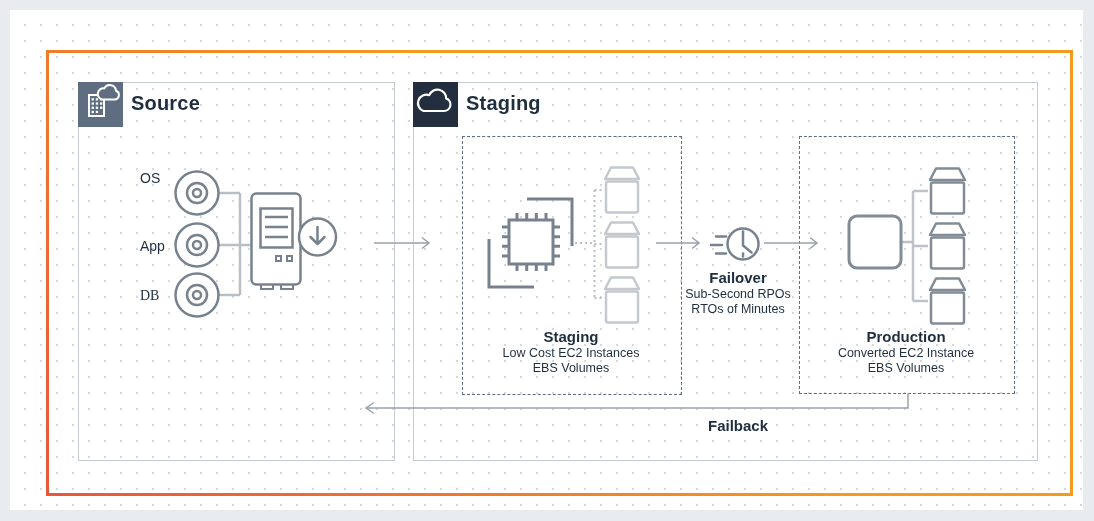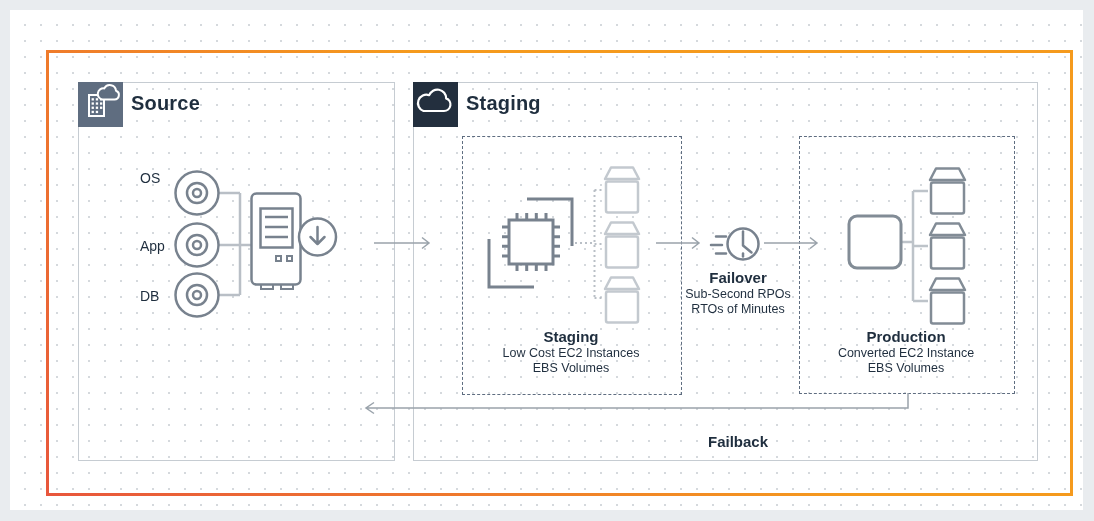--- a/index.html
+++ b/index.html
@@ -64,42 +64,42 @@
       <svg width="45" height="45" viewBox="0 0 45 45">
         <path d="M10.5 29 L31 29 A6.5 6.5 0 0 0 33.2 16.4 A8.8 8.8 0 0 0 16.2 13.2 A6.8 6.8 0 0 0 10.5 29 Z" fill="none" stroke="#ffffff" stroke-width="2.2" stroke-linejoin="round"></path>
       </svg>
     </div>
 
     <div class="big-title" style="left:121px;top:82px;">Source</div>
     <div class="big-title" style="left:456px;top:82px;">Staging</div>
 
     <div class="disk-lbl" style="left:130px;top:160px;">OS</div>
     <div class="disk-lbl" style="left:130px;top:228px;">App</div>
-    <div class="disk-lbl" style="left:130px;top:278px;">DB</div>
+    <div class="disk-lbl" style="left:130px;top:278px;font-family:Liberation Serif, serif;">DB</div>
 
 
     <div class="lbl" style="left:452px;width:218px;top:317px;">
       <div class="sec-title">Staging</div>
       <div class="sec-sub">Low Cost EC2 Instances</div>
       <div class="sec-sub">EBS Volumes</div>
     </div>
 
     <div class="lbl" style="left:648px;width:160px;top:258px;">
       <div class="sec-title">Failover</div>
       <div class="sec-sub">Sub-Second RPOs</div>
       <div class="sec-sub">RTOs of Minutes</div>
     </div>
 
     <div class="lbl" style="left:789px;width:214px;top:317px;">
       <div class="sec-title">Production</div>
       <div class="sec-sub">Converted EC2 Instance</div>
       <div class="sec-sub">EBS Volumes</div>
     </div>
 
-    <div class="lbl" style="left:648px;width:160px;top:422px;">
+    <div class="lbl" style="left:648px;width:160px;top:406px;">
       <div class="sec-title">Failback</div>
     </div>
 
     <svg class="art" width="1094" height="521" viewBox="0 0 1094 521">
 
       <g stroke="#b9bfc6" stroke-width="2.5" fill="none">
         <path d="M208.5 183 H230 M208.5 235 H230 M208.5 285 H230 M230 183 V285 M230 235 H241"></path>
       </g>
 
       <g stroke="#78828e" stroke-width="2.5" fill="#ffffff">

